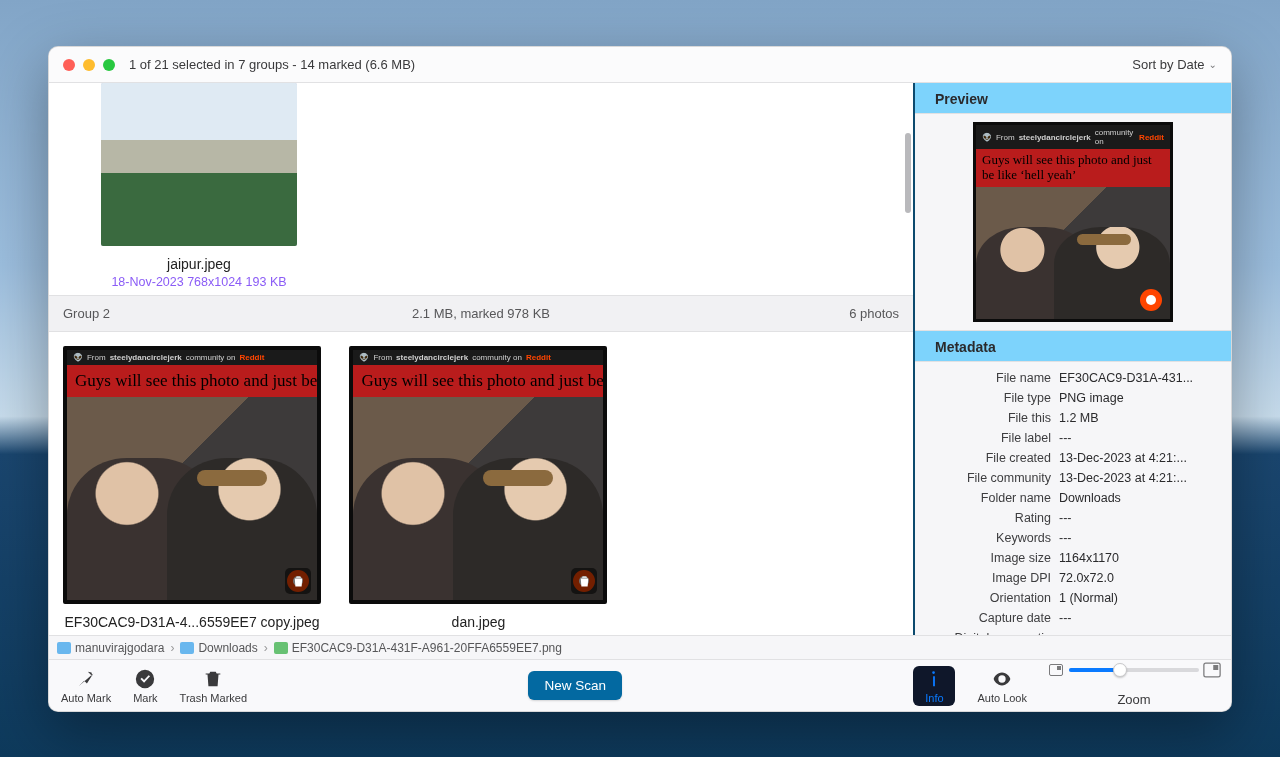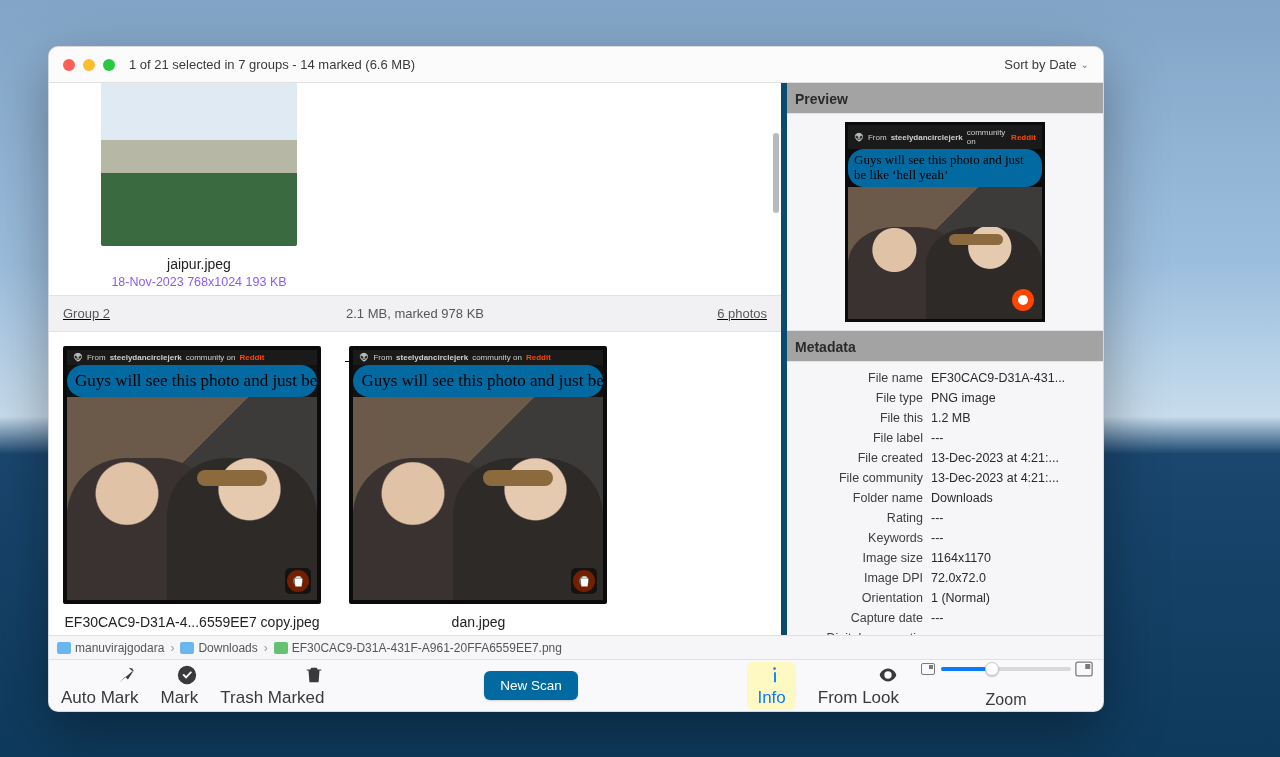--- a/index.html
+++ b/index.html
@@ -3,94 +3,94 @@
 <meta charset="utf-8">
 <style>
   * { box-sizing: border-box; margin: 0; padding: 0; }
   html, body { width: 1280px; height: 757px; overflow: hidden; font-family: -apple-system, "Helvetica Neue", Arial, sans-serif; }
   body {
     background: linear-gradient(180deg,#82a5c7 0%, #9cbede 35%, #c7dcec 55%, #1a466f 60%, #0e3a5c 100%);
     position: relative;
   }
   
   .window {
-    position: absolute; left: 48px; top: 46px; width: 1056px; height: 666px;
+    position: absolute; left: 48px; top: 46px; width: 1184px; height: 666px;
     background: #f6f6f7; border-radius: 10px; box-shadow: 0 20px 60px rgba(0,0,0,.35);
     display: flex; flex-direction: column; overflow: hidden;
     border: 1px solid rgba(0,0,0,.12);
   }
   .titlebar {
     height: 36px; display: flex; align-items: center; padding: 0 14px;
     border-bottom: 1px solid #e1e1e3; background: #fbfbfc;
   }
   .traffic { display: flex; gap: 8px; margin-right: 14px; }
   .traffic span { width: 12px; height: 12px; border-radius: 50%; display: inline-block; }
   .tl-close { background:#ff5f57; } .tl-min{background:#febc2e;} .tl-max{background:#28c840;}
   .title-text { font-size: 13px; color:#3a3a3c; }
   .sortby { margin-left:auto; font-size:13px; color:#3a3a3c; display:flex; align-items:center; gap:4px; cursor:default;}
   .sortby .chev { font-size:10px; color:#7a7a7c;}
   .body { flex:1; display:flex; min-height:0;}
-  .left { flex:1; display:flex; flex-direction:column; min-width:0; border-right:6px solid #0c4a6e; position:relative;text-decoration:underline;}
+  .left { flex:1; display:flex; flex-direction:column; min-width:0; border-right:2px solid #0c4a6e; position:relative;}
   .scroll { flex:1; overflow:hidden; background:#ffffff; position:relative;}
   .scrollbar { position:absolute; right:2px; top:50px; width:6px; height:80px; background:#b9b9bc; border-radius:3px;}
   
   .thumb-row { padding: 0 14px; }
   .thumb { display:inline-block; vertical-align:top; margin: 0 24px 6px 0; text-align:center;}
   .thumb .img { width:196px; height:163px; background:#ccd; border-radius:2px; position:relative; overflow:hidden;}
   .thumb.wide .img { width:258px; height:258px; background:#111; border:4px solid #0b0b0b;}
   .thumb .cap1 { font-size:14px; color:#222; margin-top:10px;}
   .thumb .cap2 { font-size:12.5px; color:#8b5cf6; margin-top:3px; white-space:nowrap;}
   .sky { position:absolute; inset:0; background:linear-gradient(180deg,#dfeaf3 0 35%, #b7b7a6 35% 55%, #3a6a3f 55% 100%);}
   .trashbtn { position:absolute; right:6px; bottom:6px; width:26px; height:26px; background:rgba(0,0,0,.55); border-radius:5px; display:flex; align-items:center; justify-content:center; color:#fff;}
   .trashbtn svg { width:15px; height:15px; fill:#fff;}
   .group-header { display:flex; align-items:center; padding:10px 14px; background:#f1f1f3; border-top:1px solid #e1e1e3; border-bottom:1px solid #e1e1e3; font-size:13px; color:#575759;}
   .group-header .gname{ }
   .group-header .gmid { position:absolute; left:50%; transform:translateX(-50%);}
   .group-header .gright { margin-left:auto;}
   .group-header { position:relative;}
   
   .meme-top { background:#1a1a1a; color:#cfcfcf; font-size:8px; padding:3px 6px; display:flex; align-items:center; gap:4px;}
   .meme-top .r { color:#ff4500;}
-  .meme-title { background:#0369a1; font-family:Georgia,serif; font-size:17px; line-height:1.15; padding:6px 8px;border-radius:16px;}
+  .meme-title { background:#b91c1c; font-family:Georgia,serif; font-size:17px; line-height:1.15; padding:6px 8px;}
   .meme-title.small { font-size:13px; padding:4px 6px;}
   .meme-body { flex:1; background: linear-gradient(135deg,#6b5a4a 0 40%, #3d3a3a 40% 100%); position:relative;}
   .reddit-badge { position:absolute; right:8px; bottom:8px; width:22px; height:22px; border-radius:50%; background:#ff4500; display:flex; align-items:center; justify-content:center;}
   .reddit-badge::after { content:""; width:10px; height:10px; border-radius:50%; background:#fff;}
   .meme-wrap { display:flex; flex-direction:column; width:100%; height:100%;}
   .person { position:absolute; bottom:0; width:60%; height:70%; border-radius:40% 40% 0 0; }
   .pA { left:0; background: radial-gradient(circle at 40% 25%, #e0c2a6 0 22%, transparent 23%), #3a3230;}
   .pB { right:0; background: radial-gradient(circle at 55% 22%, #e5caaf 0 22%, transparent 23%), #2d2a28;}
   .shades { position:absolute; right:20%; top:36%; width:28%; height:8%; background:#8b6a3e; border-radius:10px;}
 
   
   .breadcrumb { height:24px; background:#f6f6f8; border-top:1px solid #e1e1e3; display:flex; align-items:center; padding:0 8px; font-size:12px; color:#565658; gap:4px;}
   .breadcrumb .bc-icon { width:14px; height:12px; background:#69b7ee; border-radius:2px; display:inline-block; position:relative;}
   .breadcrumb .bc-icon.img { background:#67c173;}
   .breadcrumb .sep { color:#9a9a9c; padding:0 2px;}
 
   
   .toolbar { height:52px; background:#f9f9fb; border-top:1px solid #e1e1e3; display:flex; align-items:center; padding:0 12px; gap:22px;}
-  .tool { display:flex; flex-direction:column; align-items:flex-end; gap:2px; color:#3a3a3c; font-size:17px; cursor:default;}
+  .tool { display:flex; flex-direction:column; align-items:center; gap:2px; color:#3a3a3c; font-size:11px; cursor:default;}
   .tool svg { width:22px; height:22px; fill:#3a3a3c;}
   .tool.active { color:#0a7aff;}
   .tool.active svg { fill:#0a7aff;}
-  .tool.pressed { background:#fef9c3; border-radius:6px; padding:2px 10px;}
+  .tool.pressed { background:#0f172a; border-radius:6px; padding:2px 10px;}
   .newscan { margin-left:auto; margin-right:auto; background:#0369a1; color:#fff; font-size:13.5px; font-weight:500; padding:7px 16px; border-radius:6px; border:none; box-shadow:0 1px 2px rgba(0,0,0,.15);}
   .spacer{flex:1;}
   .right-tools { display:flex; align-items:center; gap:22px; margin-left: 10px;}
   .zoom { display:flex; align-items:center; gap:6px;}
   .zoom .track { width:130px; height:4px; background:#d9d9dc; border-radius:2px; position:relative;}
   .zoom .track .fill{ position:absolute; left:0; top:0; bottom:0; width:36%; background:#0a7aff; border-radius:2px;}
   .zoom .knob{ position:absolute; left:34%; top:-5px; width:14px; height:14px; background:#fff; border:1px solid #c8c8ca; border-radius:50%; box-shadow:0 1px 2px rgba(0,0,0,.2);}
   .zoom-icon { width:14px; height:12px; border:1.5px solid #7a7a7c; border-radius:2px; position:relative;}
   .zoom-icon::after { content:""; position:absolute; right:1px; top:1px; width:4px; height:4px; background:#7a7a7c;}
 
   
   .side { width:316px; display:flex; flex-direction:column; background:#f6f6f8;}
-  .side-h { font-size:14px; font-weight:600; color:#2a2a2c; padding:8px 8px 6px; background:#a3a3a3; border-bottom:1px solid #e1e1e3;}
+  .side-h { font-size:14px; font-weight:600; color:#2a2a2c; padding:8px 20px 6px; background:#7dd3fc; border-bottom:1px solid #e1e1e3;}
   .preview-box { padding:8px; display:flex; justify-content:center; background:#f6f6f8; border-bottom:1px solid #e1e1e3;}
   .preview-img { width:200px; height:200px; background:#0b0b0b; border:3px solid #0b0b0b;}
   .meta { flex:1; overflow:auto; padding:6px 10px 10px 4px;}
   .meta-row { display:flex; font-size:12.5px; padding:3px 0; color:#2a2a2c;}
   .meta-row .k { width:140px; text-align:right; padding-right:8px; color:#3d3d3f;}
   .meta-row .v { flex:1; white-space:nowrap; overflow:hidden; text-overflow:ellipsis;}
 </style>
 </head>
 <body>
 
@@ -298,29 +298,29 @@
       <div class="tool active pressed">
         <svg viewBox="0 0 24 24">
             <path d="M13 5a1.5 1.5 0 11-3 0 1.5 1.5 0 013 0zM11 9h2v11h-2z" fill="#0a7aff"></path>
           </svg>
         <span>Info</span>
       </div>
       <div class="tool">
         <svg viewBox="0 0 24 24">
             <path d="M12 5c-5 0-9 5-9 7s4 7 9 7 9-5 9-7-4-7-9-7zm0 11a4 4 0 110-8 4 4 0 010 8z"></path>
           </svg>
-        <span>From Look</span>
+        <span>Auto Look</span>
       </div>
       <div style="display:flex; flex-direction:column; align-items:center;">
         <div class="zoom">
           <span class="zoom-icon"></span>
           <div class="track">
               <div class="fill"></div>
               <div class="knob"></div>
             </div>
           <span class="zoom-icon" style="transform:scale(1.25)"></span>
         </div>
-        <span style="font-size:16px;color:#3a3a3c; margin-top:16px;">Zoom</span>
+        <span style="font-size:13px;color:#3a3a3c; margin-top:16px;">Zoom</span>
       </div>
     </div>
   </div>
 
 </div>
 
 </body></html>

